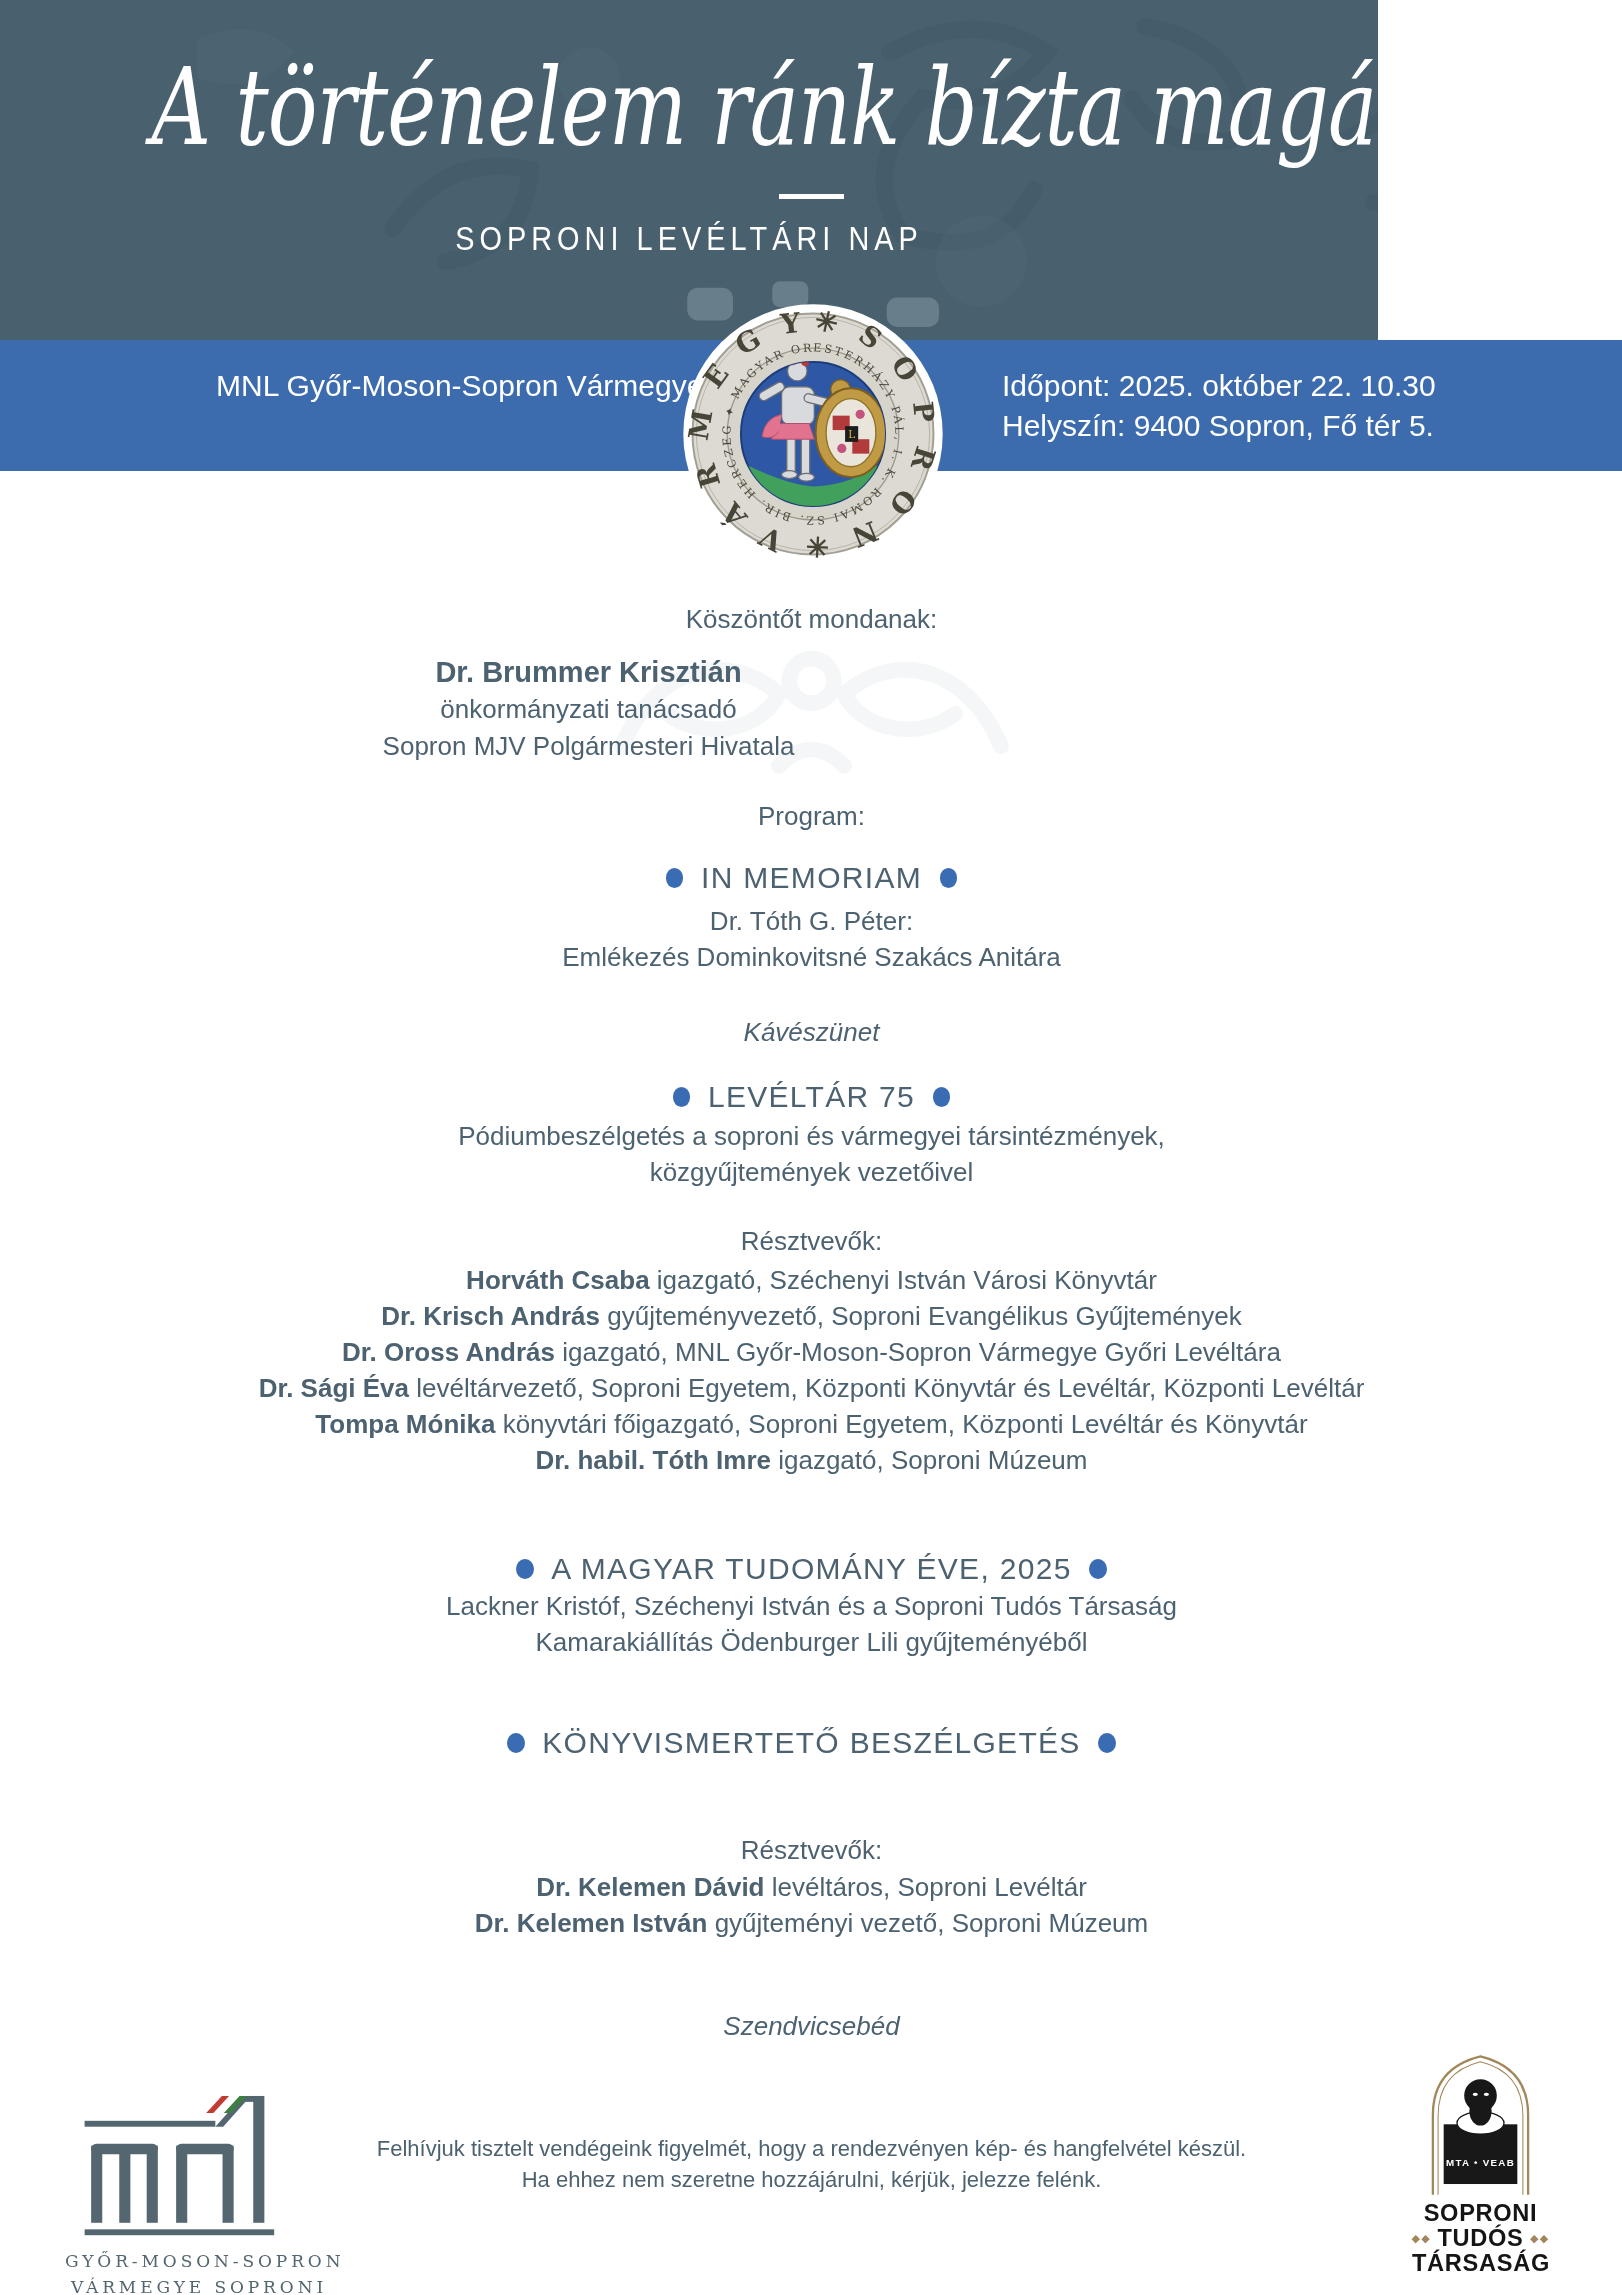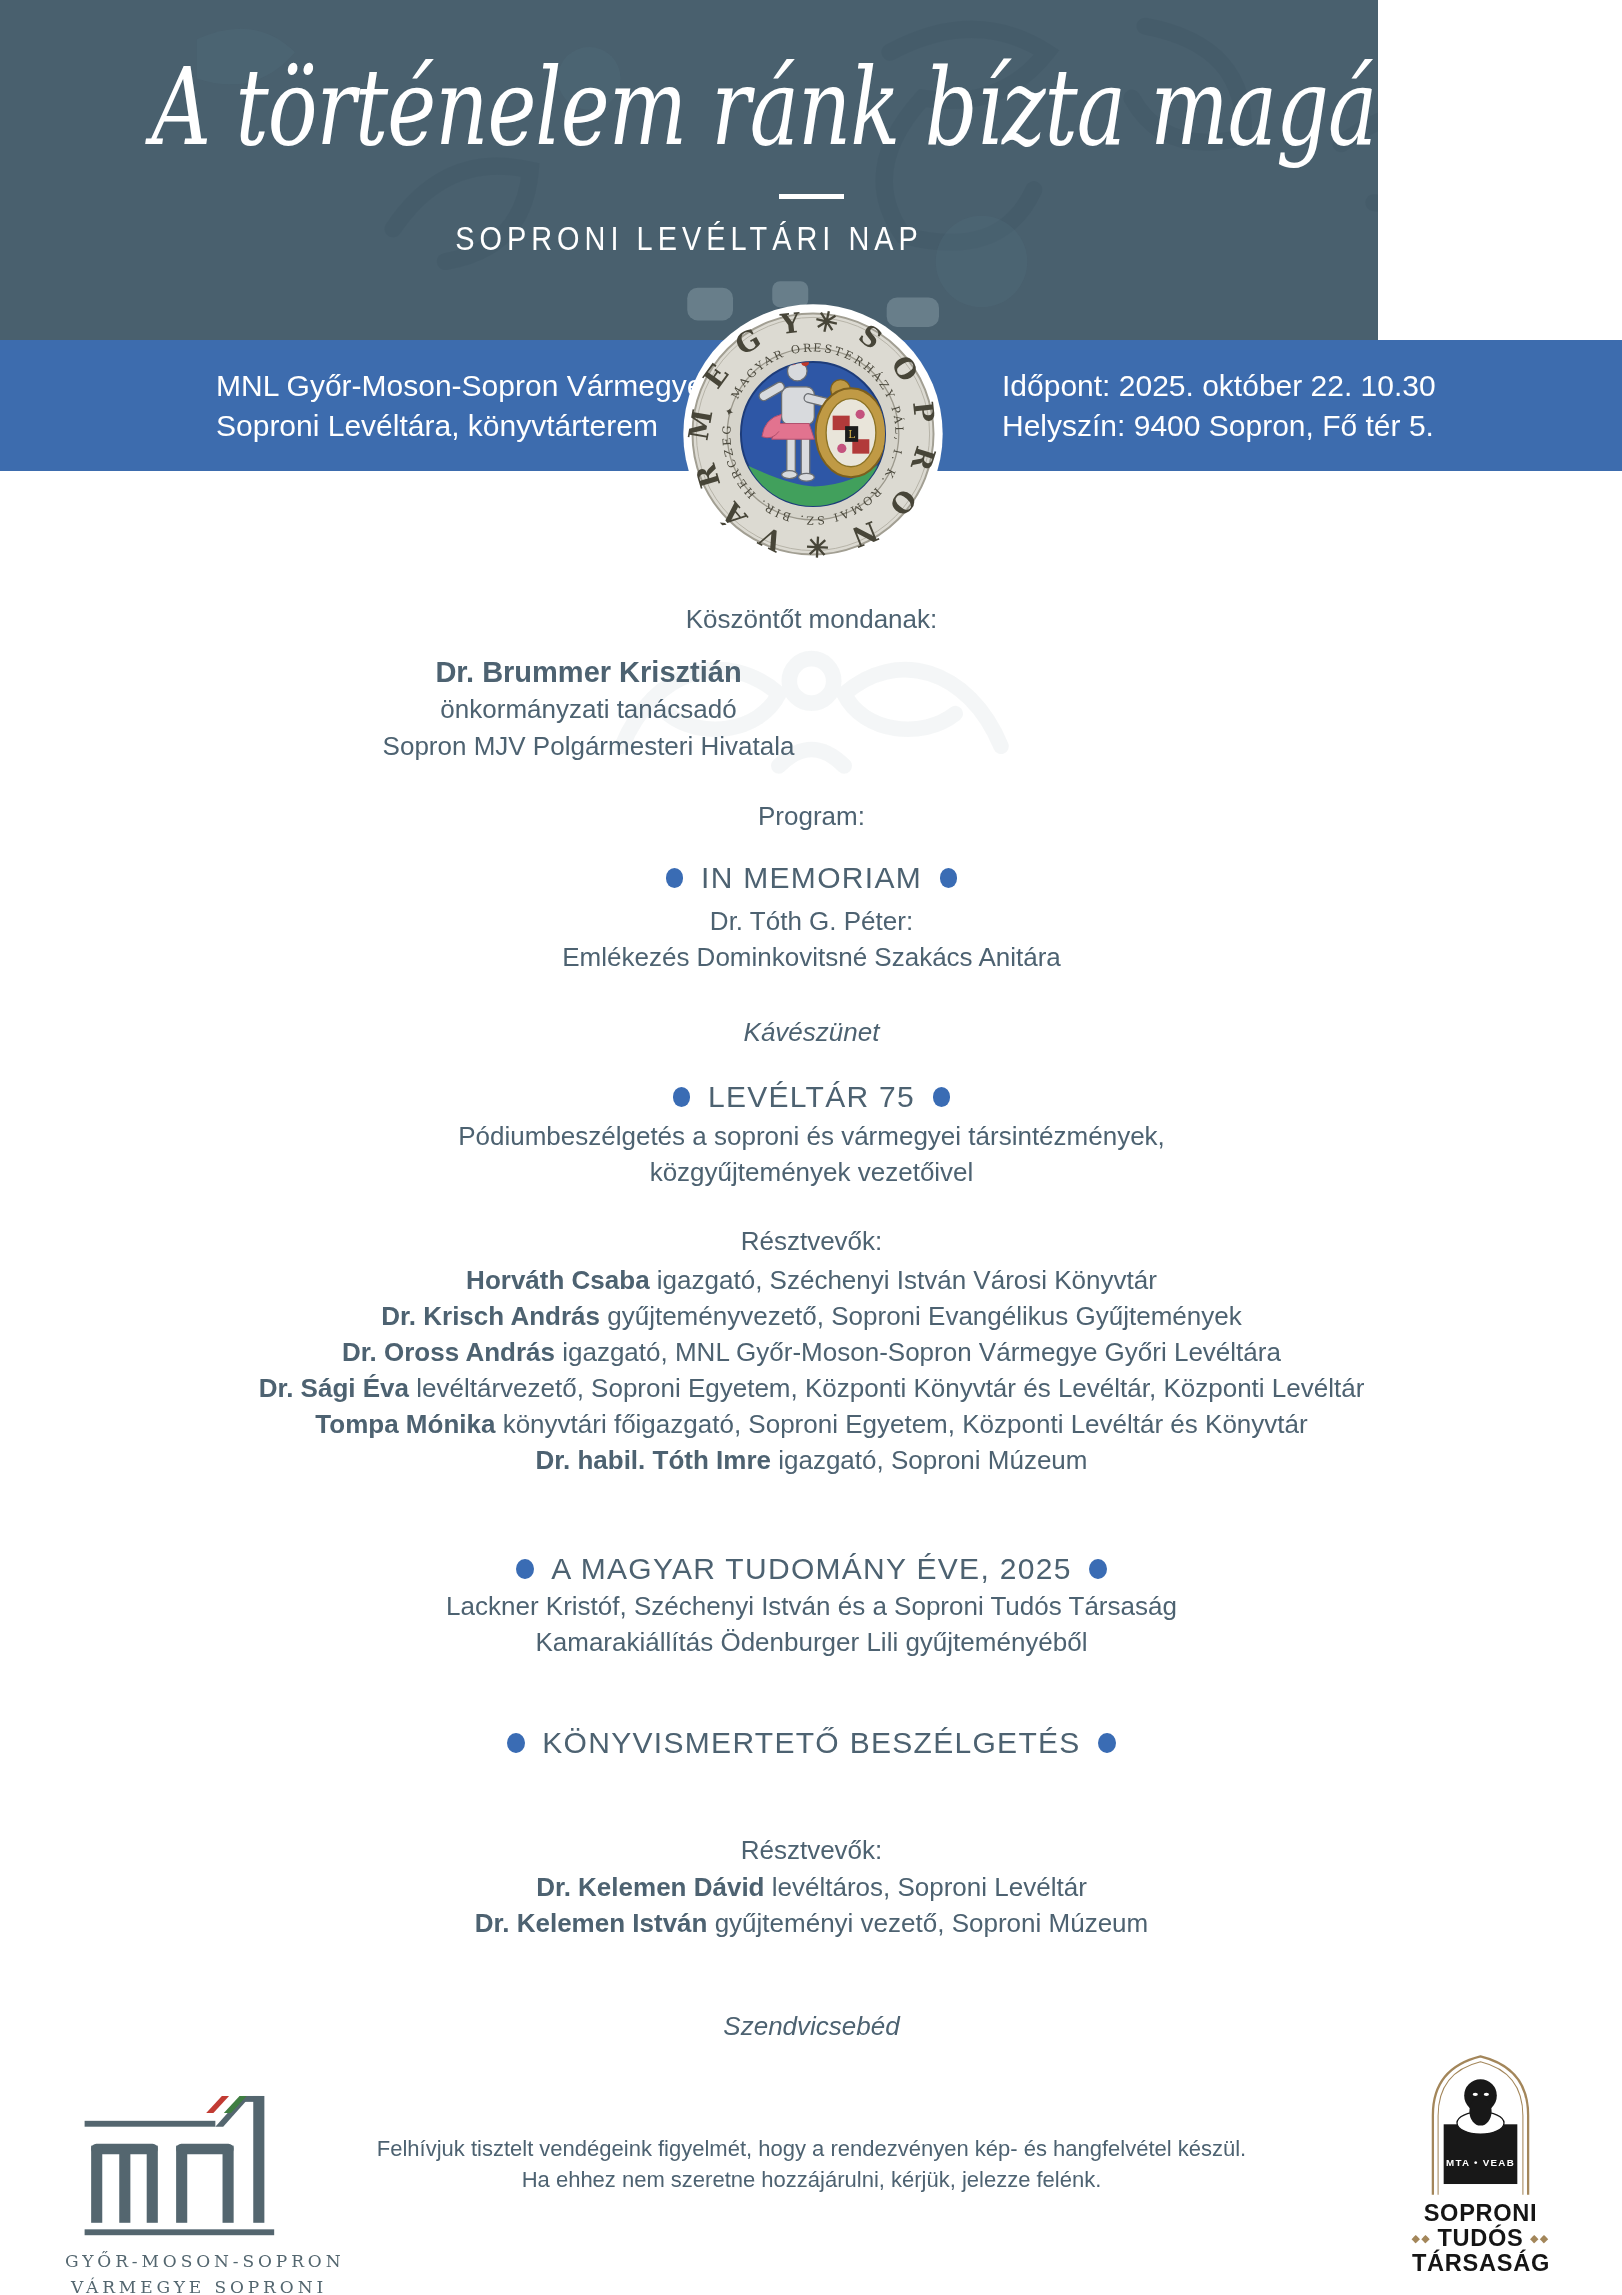--- a/index.html
+++ b/index.html
@@ -68,21 +68,20 @@
       </g>
     </svg>
     <div class="title">A történelem ránk bízta magát</div>
     <div class="divider"></div>
     <div class="subtitle">SOPRONI LEVÉLTÁRI NAP</div>
   </div>
 
   <div class="band">
     <div class="band-col band-left">
       <div>MNL Győr-Moson-Sopron Vármegye</div>
-      <div>Soproni Levéltára, könyvtárterem</div>
     </div>
     <div class="band-col band-right">
       <div>Időpont: 2025. október 22. 10.30</div>
       <div>Helyszín: 9400 Sopron, Fő tér 5.</div>
     </div>
   </div>
 
   <div class="seal">
     <svg width="262" height="262" viewBox="-200 -200 200 200" style="overflow:visible">
     </svg>

